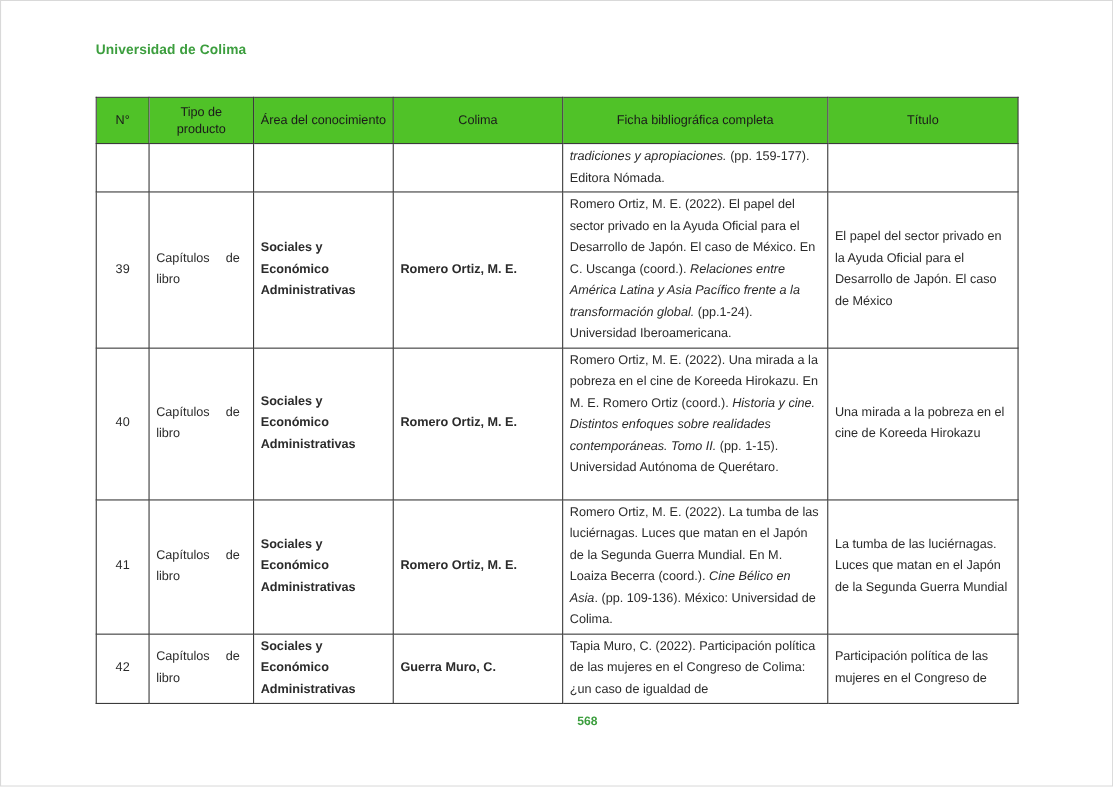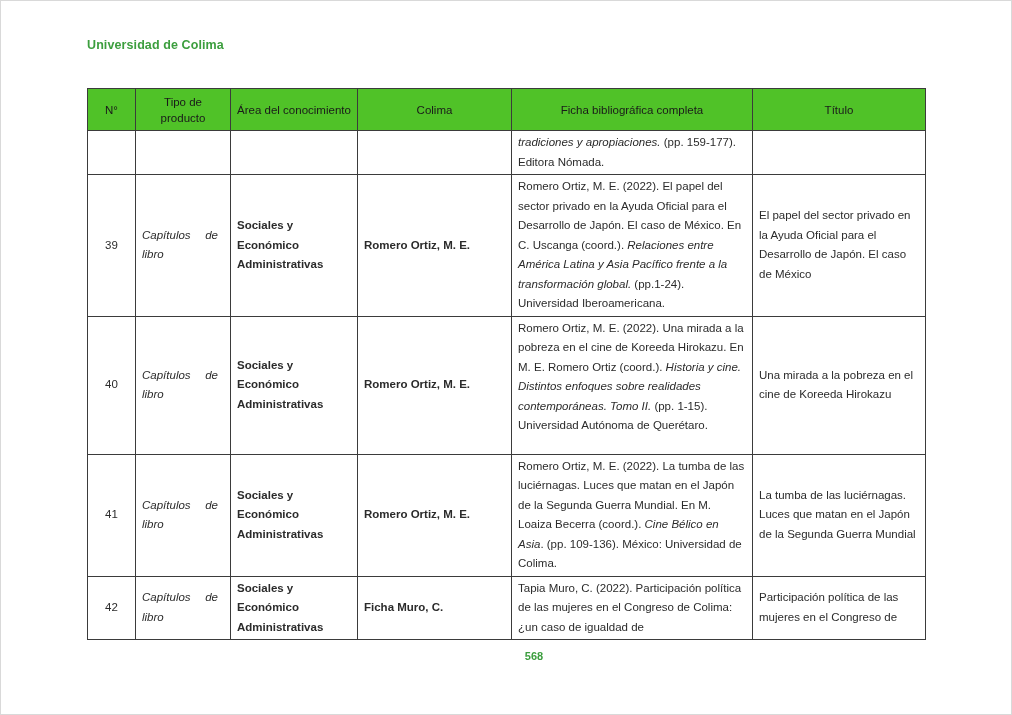--- a/index.html
+++ b/index.html
@@ -41,21 +41,21 @@
     background: #50c228;
     color: #1a1a1a;
     font-weight: normal;
     text-align: center;
     vertical-align: middle;
     height: 37px;
     line-height: 16px;
   }
   td.c-num    { text-align: center; vertical-align: middle; }
   td.c-tipo   { vertical-align: middle; }
-  td.c-tipo .inner { max-width: 76px; text-align: justify; font-style: italic; }
+  td.c-tipo .inner { max-width: 76px; text-align: justify; }
   td.c-area   { vertical-align: middle; }
   td.c-area .inner { max-width: 92px; font-weight: bold; }
   td.c-aut    { vertical-align: middle; font-weight: bold; }
   td.c-ficha  { vertical-align: top; padding-top: 3px; margin-top: 44px; }
   td.c-tit    { vertical-align: middle; margin-left: 47px; }
   tr.r-cont  { height: 43px; }
   tr.r-39    { height: 137px; }
   tr.r-40    { height: 138px; }
   tr.r-41    { height: 120px; }
   tr.r-42    { height: 60px; }
@@ -148,21 +148,21 @@
         <td class="c-tit">La tumba de las luciérnagas. Luces que matan en el Japón de la Segunda Guerra Mundial</td>
       </tr>
       <tr class="r-42">
         <td class="c-num">42</td>
         <td class="c-tipo">
             <div class="inner">Capítulos de libro</div>
           </td>
         <td class="c-area">
             <div class="inner">Sociales y Económico Administrativas</div>
           </td>
-        <td class="c-aut">Ficha Muro, C.</td>
+        <td class="c-aut">Guerra Muro, C.</td>
         <td class="c-ficha"><span class="seg">Tapia Muro, C. (2022). Participación política de las mujeres en el Congreso de Colima: ¿un caso de igualdad de</span></td>
         <td class="c-tit">Participación política de las mujeres en el Congreso de</td>
       </tr>
     </tbody>
   </table>
 
   <div class="page-number">568</div>
 
 </div>
 

